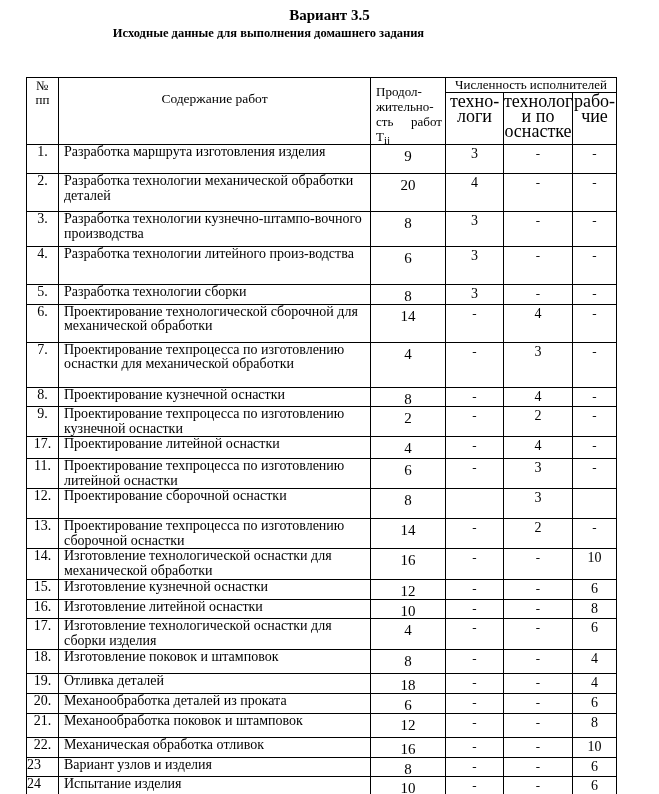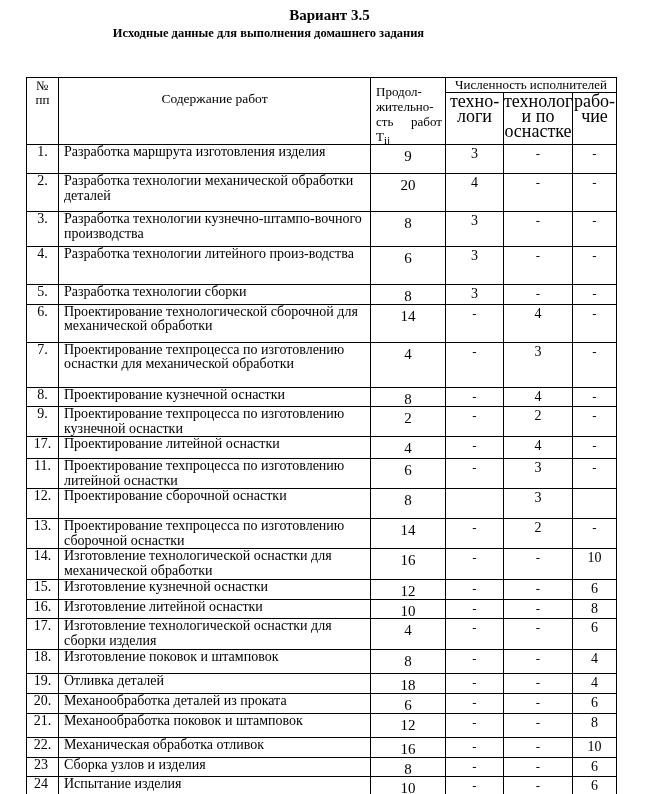--- a/index.html
+++ b/index.html
@@ -41,21 +41,21 @@
 
     .h-num { text-align: center; font-size: 13px; line-height: 14px; padding-top: 1px !important; }
     .h-content { text-align: center; vertical-align: top; font-size: 13.5px; padding-top: 14px !important; }
     .h-dur { text-align: left; font-size: 13px; line-height: 15px; padding: 6px 3px 0 5px !important; }
     .h-dur .justify { text-align: justify; text-align-last: justify; }
     .h-group { text-align: center; font-size: 13px; line-height: 14px; height: 14px; }
     .h-sub { text-align: center; font-size: 18px; line-height: 15px; padding-top: 1px !important; }
     sub.ij { font-size: 11px; vertical-align: -3px; line-height: 0; }
 
     td.num { text-align: center; font-size: 14px; }
-    td.num.right { text-align: center; padding-right: 3px !important; margin-left: 44px; }
+    td.num.right { text-align: left; padding-right: 3px !important; margin-left: 44px; }
     td.content { padding-left: 5px !important; padding-right: 3px !important; text-align: left; }
     td.content.justify { text-align: justify; text-align-last: auto; }
     td.val { text-align: center; padding-top: 2px !important; font-size: 14px; }
     td.val.dur { font-size: 15px; padding-top: 4px !important; }
     td.val.dash { font-size: 13px; }
   </style>
 </head>
 <body>
 
 <div class="title">Вариант 3.5</div>
@@ -275,21 +275,21 @@
       <tr style="height: 20px; padding-left: 28px;">
         <td class="num">22.</td>
         <td class="content">Механическая обработка отливок</td>
         <td class="val dur">16</td>
         <td class="val dash">-</td>
         <td class="val dash">-</td>
         <td class="val">10</td>
       </tr>
       <tr style="height: 19px;">
         <td class="num right">23</td>
-        <td class="content">Сборка узлов и изделия</td>
+        <td class="content">Вариант узлов и изделия</td>
         <td class="val dur">8</td>
         <td class="val dash">-</td>
         <td class="val dash">-</td>
         <td class="val">6</td>
       </tr>
       <tr style="height: 19px;">
         <td class="num right">24</td>
         <td class="content">Испытание изделия</td>
         <td class="val dur">10</td>
         <td class="val dash">-</td>

